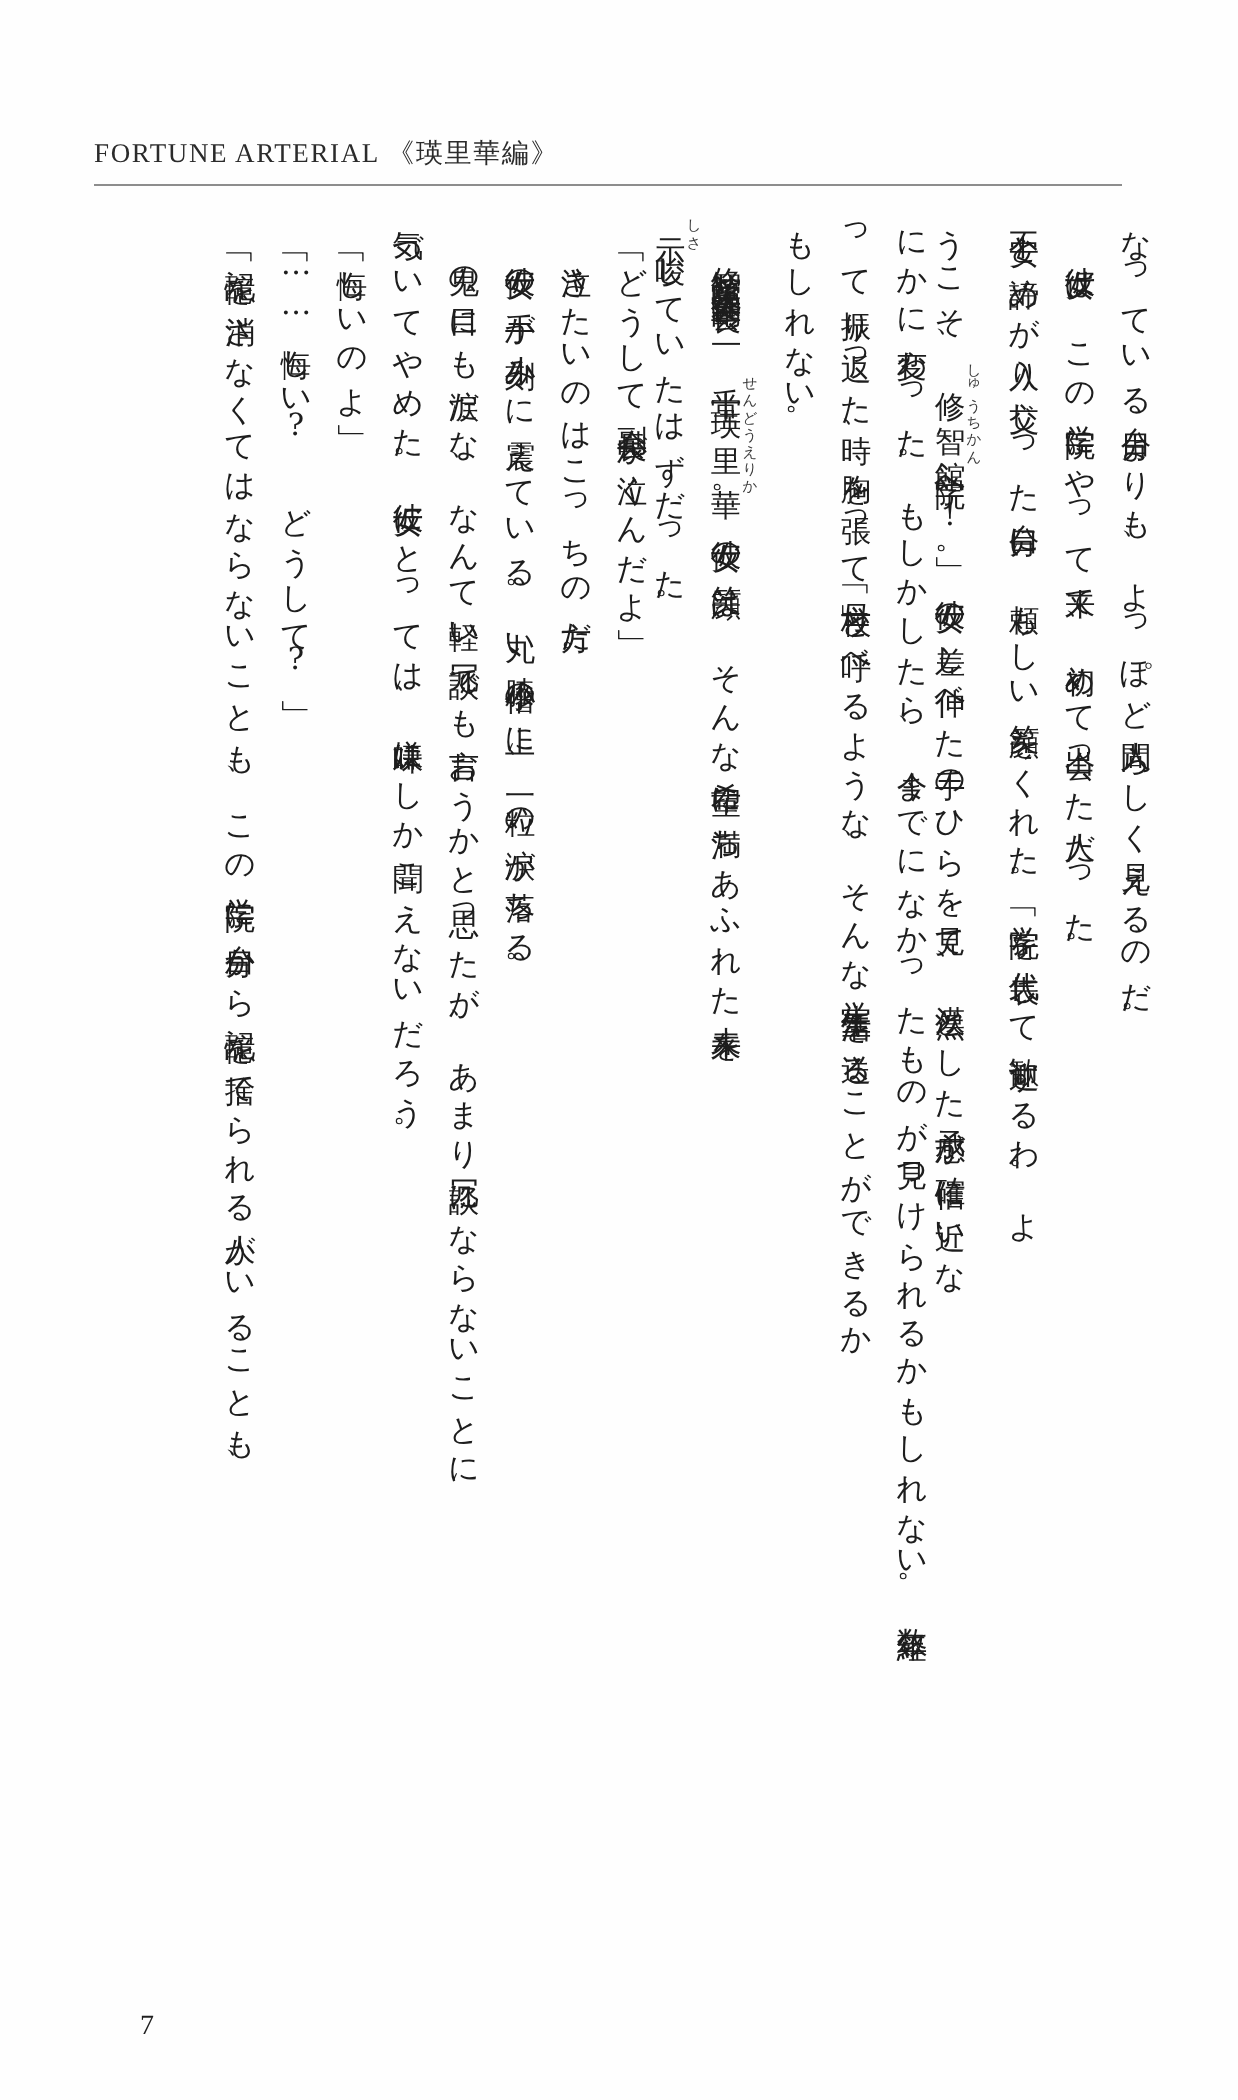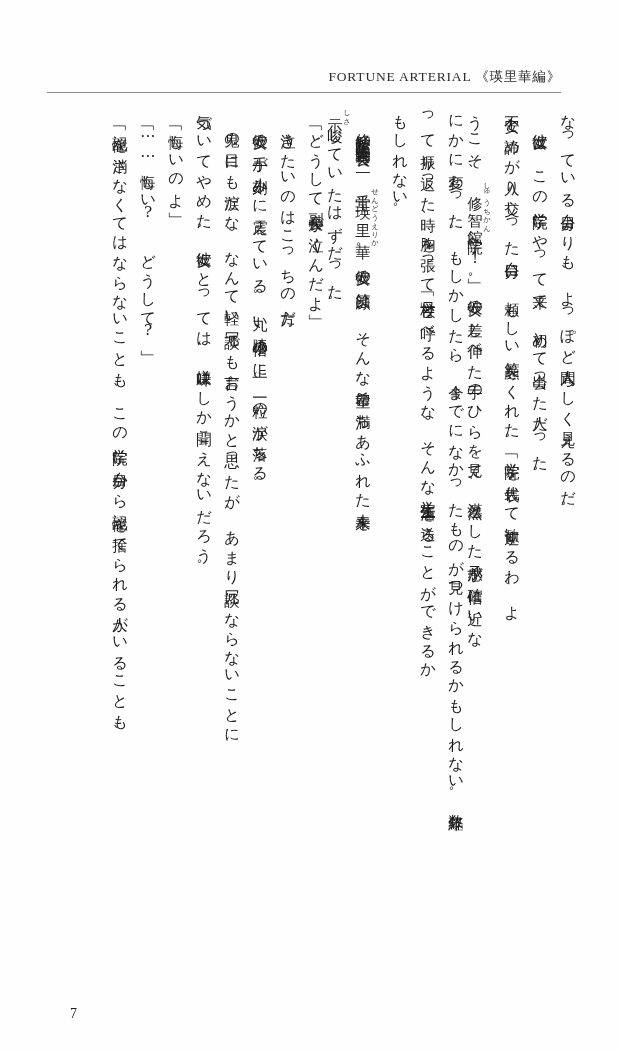--- a/index.html
+++ b/index.html
@@ -22,21 +22,20 @@
     background: #fefefe;
   }
 
   
   .header {
     position: absolute;
     top: 68px;
     left: 47px;
     right: 58px;
     height: 26px;
-    text-align: right;
   }
   .header-title {
     font-family: "Liberation Serif", "DejaVu Serif", serif;
     font-size: 13.5px;
     letter-spacing: 0.06em;
     color: #2b2b2b;
     white-space: nowrap;
   }
   .header-rule {
     position: absolute;

